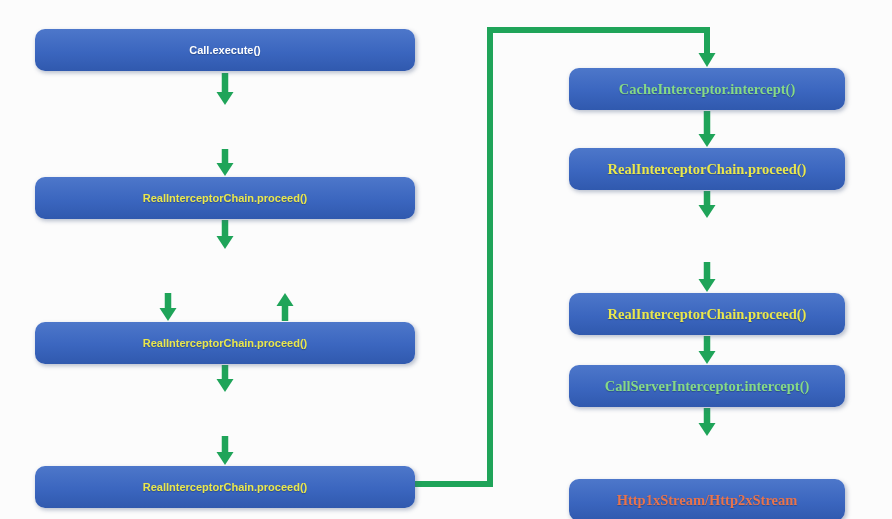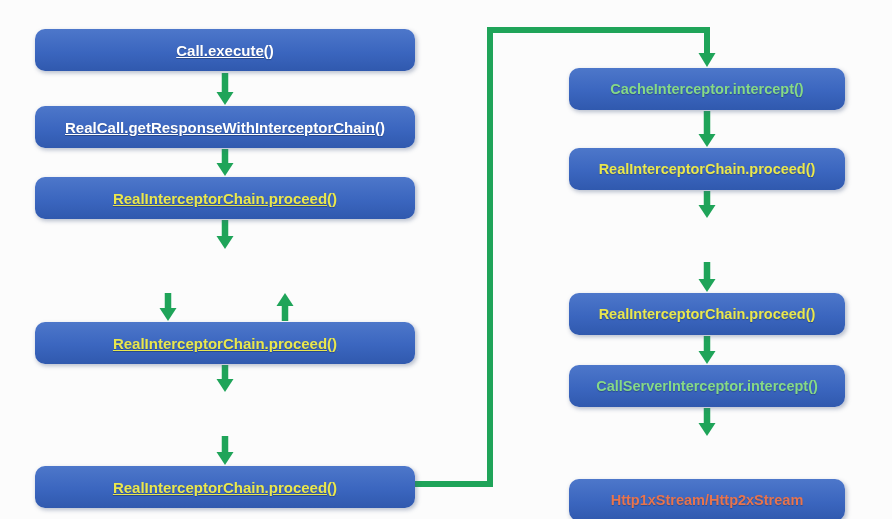--- a/index.html
+++ b/index.html
@@ -17,22 +17,22 @@
   .arrow-layer{position:absolute; left:0; top:0; width:892px; height:519px;}
   .node{
     position:absolute; height:42px; box-sizing:border-box;
     background:linear-gradient(180deg, var(--box-fill-light) 0%, var(--box-fill) 55%, var(--box-fill-dark) 100%);
     border-radius:10px;
     display:flex; align-items:center; justify-content:center;
     font-weight:bold; white-space:nowrap;
     box-shadow:1.5px 2px 4px rgba(70,90,130,0.38);
     text-shadow:0 1px 1px rgba(0,0,0,0.25);
   }
-  .left-col{left:35px; width:380px; font-size:15px;text-decoration:underline;}
-  .right-col{left:569px; width:276px; font-size:14.5px;}
+  .left-col{left:35px; width:380px; font-size:11px;}
+  .right-col{left:569px; width:276px; font-size:14.5px;font-family:Liberation Serif, serif;}
   .tone-white{color:var(--text-white);}
   .tone-yellow{color:var(--text-yellow);}
   .tone-green{color:var(--text-green);}
   .tone-orange{color:var(--text-orange);margin-top:42px;}
   .watermark{
     position:absolute; right:10px; top:485px;
     font-size:19px; letter-spacing:1px; color:var(--watermark-gray);
   }
   .stem{stroke:var(--arrow-green); stroke-width:6.5; fill:none;}
   .connector{stroke:var(--arrow-green); stroke-width:6; fill:none; stroke-linejoin:miter;}
@@ -95,21 +95,20 @@
       <line class="stem" x1="707" y1="336" x2="707" y2="352"></line>
       <polygon class="head" points="698.5,351 715.5,351 707,364"></polygon>
     </g>
     <g>
       <line class="stem" x1="707" y1="408" x2="707" y2="424"></line>
       <polygon class="head" points="698.5,423 715.5,423 707,436"></polygon>
     </g>
   </svg>
 
   <div class="node left-col tone-white" style="top:29px">Call.execute()</div>
-  <div class="node left-col tone-white" style="top:106px">RealCall.getResponseWithInterceptorChain()</div>
   <div class="node left-col tone-yellow" style="top:177px">RealInterceptorChain.proceed()</div>
   <div class="node left-col tone-yellow" style="top:322px">RealInterceptorChain.proceed()</div>
   <div class="node left-col tone-yellow" style="top:466px">RealInterceptorChain.proceed()</div>
 
   <div class="node right-col tone-green" style="top:68px">CacheInterceptor.intercept()</div>
   <div class="node right-col tone-yellow" style="top:148px">RealInterceptorChain.proceed()</div>
   <div class="node right-col tone-yellow" style="top:293px">RealInterceptorChain.proceed()</div>
   <div class="node right-col tone-green" style="top:365px">CallServerInterceptor.intercept()</div>
   <div class="node right-col tone-orange" style="top:437px">Http1xStream/Http2xStream</div>
 

